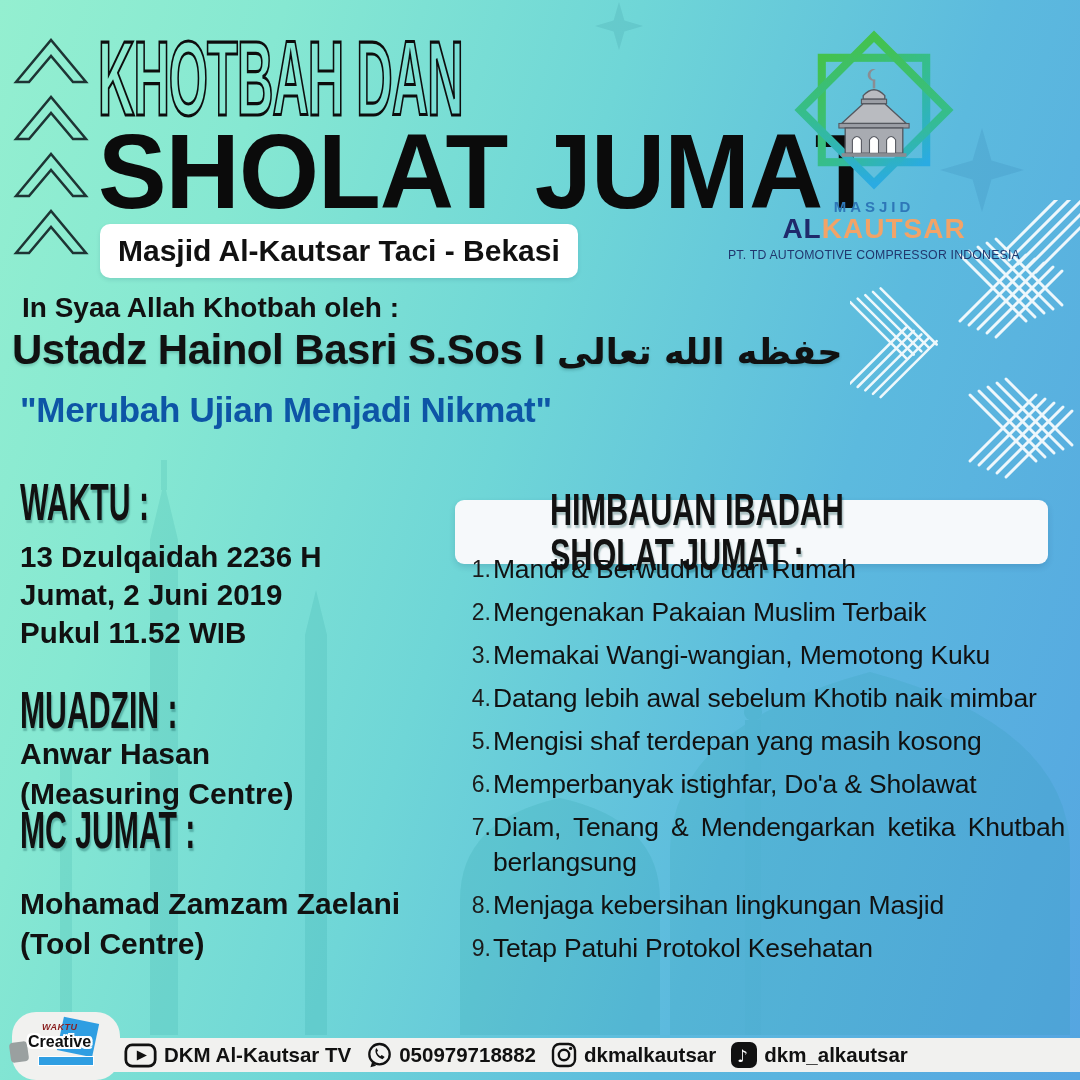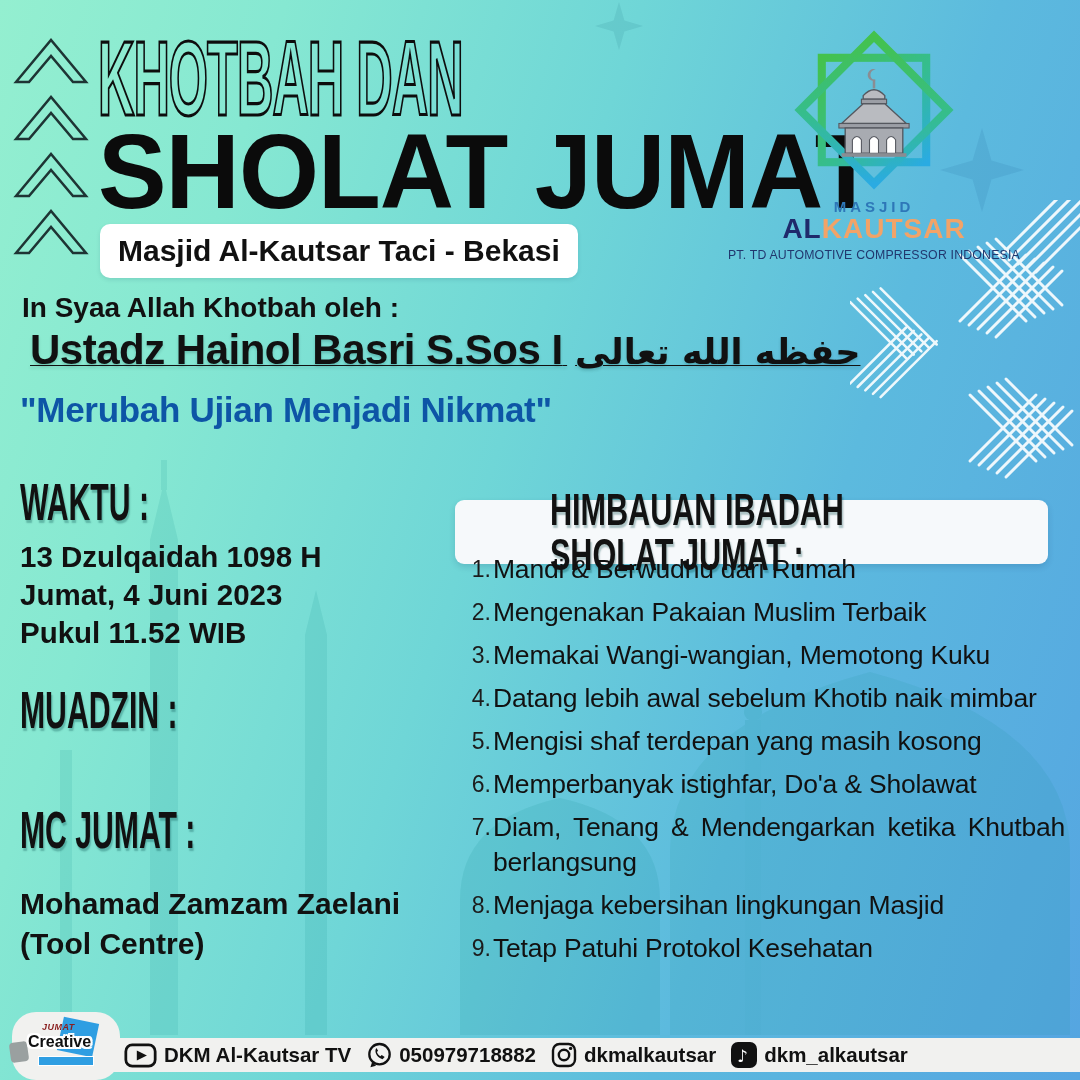--- a/index.html
+++ b/index.html
@@ -132,37 +132,41 @@
         <path d="M64 95 V80 Q69 73 74 80 V95 Z" fill="#ffffff" stroke="#55585f" stroke-width="1.2"></path>
         <rect x="14" y="95" width="72" height="4" fill="#8a8d93"></rect>
       </g>
     </svg>
     <div style="font-size:15px;letter-spacing:4px;color:#2e77b8;font-weight:700;margin-top:2px;">MASJID</div>
     <div style="font-size:28px;font-weight:900;letter-spacing:1px;margin-top:-2px;">
       <span style="color:#1f2a6b;">AL</span><span style="color:#f2a368;">KAUTSAR</span>
     </div>
     <div style="font-size:12.3px;color:#21376e;letter-spacing:0.2px;margin-top:3px;white-space:nowrap;">PT. TD AUTOMOTIVE COMPRESSOR INDONESIA</div>
   </div>
-  <div class="abs" style="left:30px;top:326px;white-space:nowrap;text-shadow:0 2px 3px rgba(0,60,60,0.22);text-decoration:underline;">
+  <div class="abs" style="left:12px;top:326px;white-space:nowrap;text-shadow:0 2px 3px rgba(0,60,60,0.22);">
     <span style="font-size:42px;font-weight:700;letter-spacing:-0.5px;">Ustadz Hainol Basri S.Sos I</span>
     <span class="arabic" dir="rtl" style="font-size:35px;font-weight:700;margin-left:8px;">حفظه الله تعالى</span>
   </div>
   <div class="abs" style="left:20px;top:390px;font-size:35px;font-weight:700;color:#0d55a6;letter-spacing:-0.3px;">"Merubah Ujian Menjadi Nikmat"</div>
 
   <div class="abs" style="left:20px;top:476px;">
     <span class="cond heading-shadow" style="font-size:52px;transform:scaleX(0.58);font-weight:900;">WAKTU :</span>
   </div>
   <div class="abs body-bold" style="left:20px;top:538px;font-size:29.5px;line-height:38px;">
-    <div>13 Dzulqaidah 1098 H</div>
-    <div>Jumat, 4 Juni 2023</div>
+    <div>13 Dzulqaidah 2236 H</div>
+    <div>Jumat, 2 Juni 2019</div>
     <div>Pukul 11.52 WIB</div>
   </div>
 
   <div class="abs" style="left:20px;top:684px;">
     <span class="cond heading-shadow" style="font-size:52px;transform:scaleX(0.58);font-weight:900;">MUADZIN :</span>
+  </div>
+  <div class="abs body-bold" style="left:20px;top:734px;font-size:30px;line-height:40px;">
+    <div>Anwar Hasan</div>
+    <div>(Measuring Centre)</div>
   </div>
 
   <div class="abs" style="left:20px;top:804px;">
     <span class="cond heading-shadow" style="font-size:52px;transform:scaleX(0.58);font-weight:900;">MC JUMAT :</span>
   </div>
   <div class="abs body-bold" style="left:20px;top:884px;font-size:30px;line-height:40px;">
     <div>Mohamad Zamzam Zaelani</div>
     <div>(Tool Centre)</div>
   </div>
 
@@ -208,21 +212,21 @@
         <span class="list-text">Tetap Patuhi Protokol Kesehatan</span>
       </div>
   </div>
 
   <div class="abs footer-bar" style="left:12px;top:1038px;right:0;height:34px;"></div>
   <div class="abs footer-blob" style="left:12px;top:1012px;width:108px;height:68px;"></div>
 
   <div class="abs" style="left:14px;top:1014px;width:104px;height:66px;">
     <div class="abs" style="left:-4px;top:28px;width:18px;height:20px;background:#9aa0a0;border-radius:4px;transform:rotate(-8deg);"></div>
     <div class="abs" style="left:46px;top:6px;width:36px;height:34px;background:#2f9ee2;transform:rotate(12deg);"></div>
-    <div class="abs" style="left:28px;top:8px;font-size:9px;font-weight:900;font-style:italic;color:#8a1f1f;letter-spacing:0.5px;">JUMAT</div>
+    <div class="abs" style="left:28px;top:8px;font-size:9px;font-weight:900;font-style:italic;color:#8a1f1f;letter-spacing:0.5px;">WAKTU</div>
     <div class="abs creative-main" style="left:14px;top:19px;">Creative</div>
     <div class="abs" style="left:24px;top:42px;width:54px;height:8px;background:#2f9ee2;border:1px solid #ffffff;"></div>
   </div>
 
   <div class="abs channels" style="left:124px;top:1038px;height:34px;">
     <div class="channel">
       <svg width="33" height="25" viewBox="0 0 36 27">
         <rect x="2" y="2" width="32" height="23" rx="7" fill="none" stroke="#111" stroke-width="3"></rect>
         <polygon points="14,8 25,13.5 14,19" fill="#111"></polygon>
       </svg>

